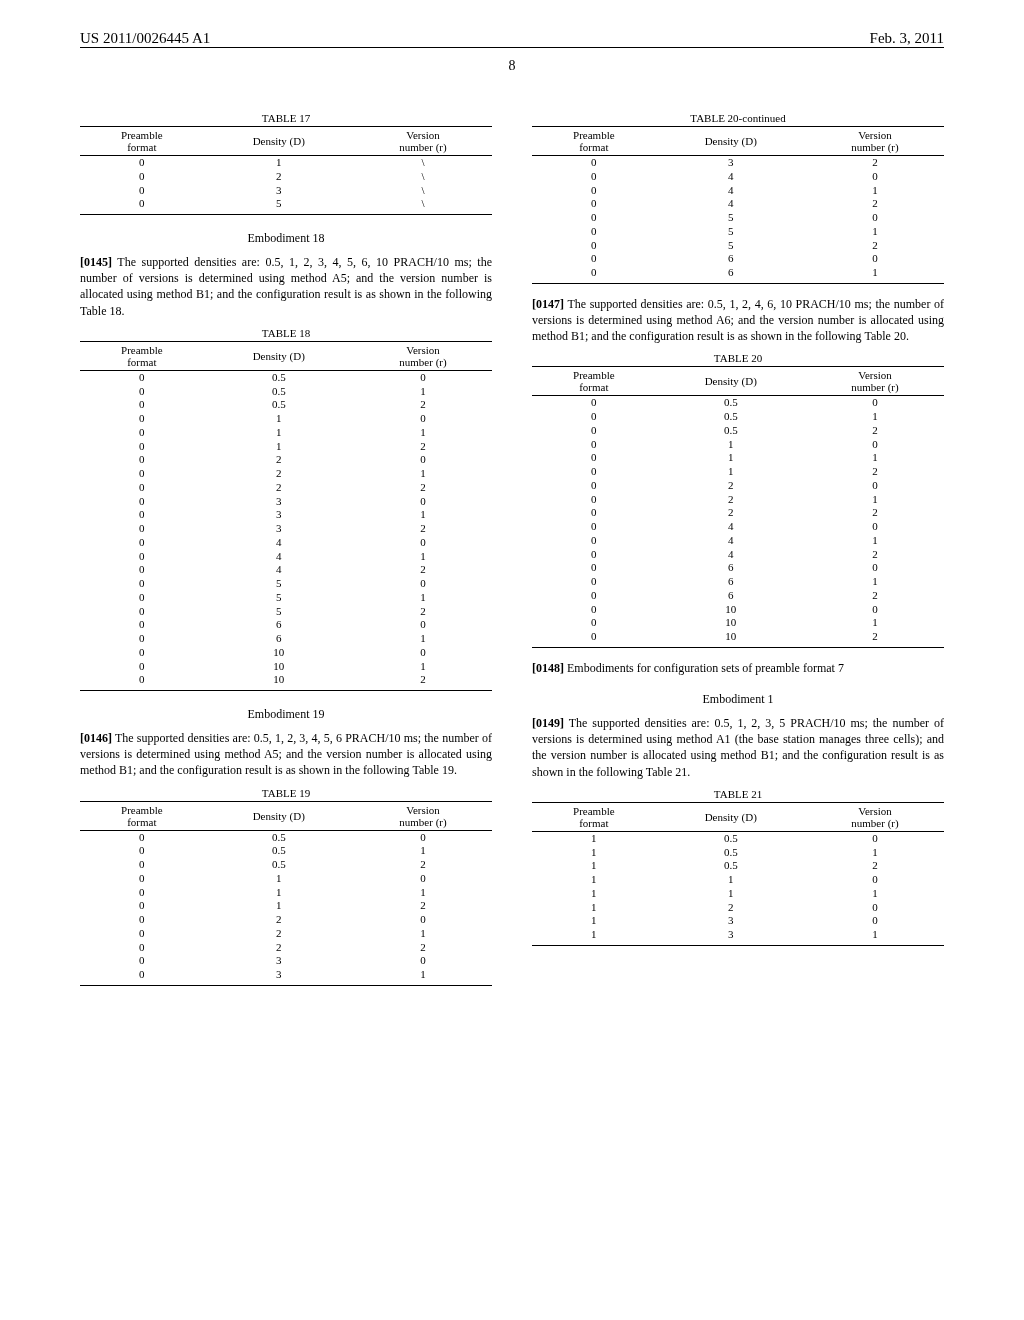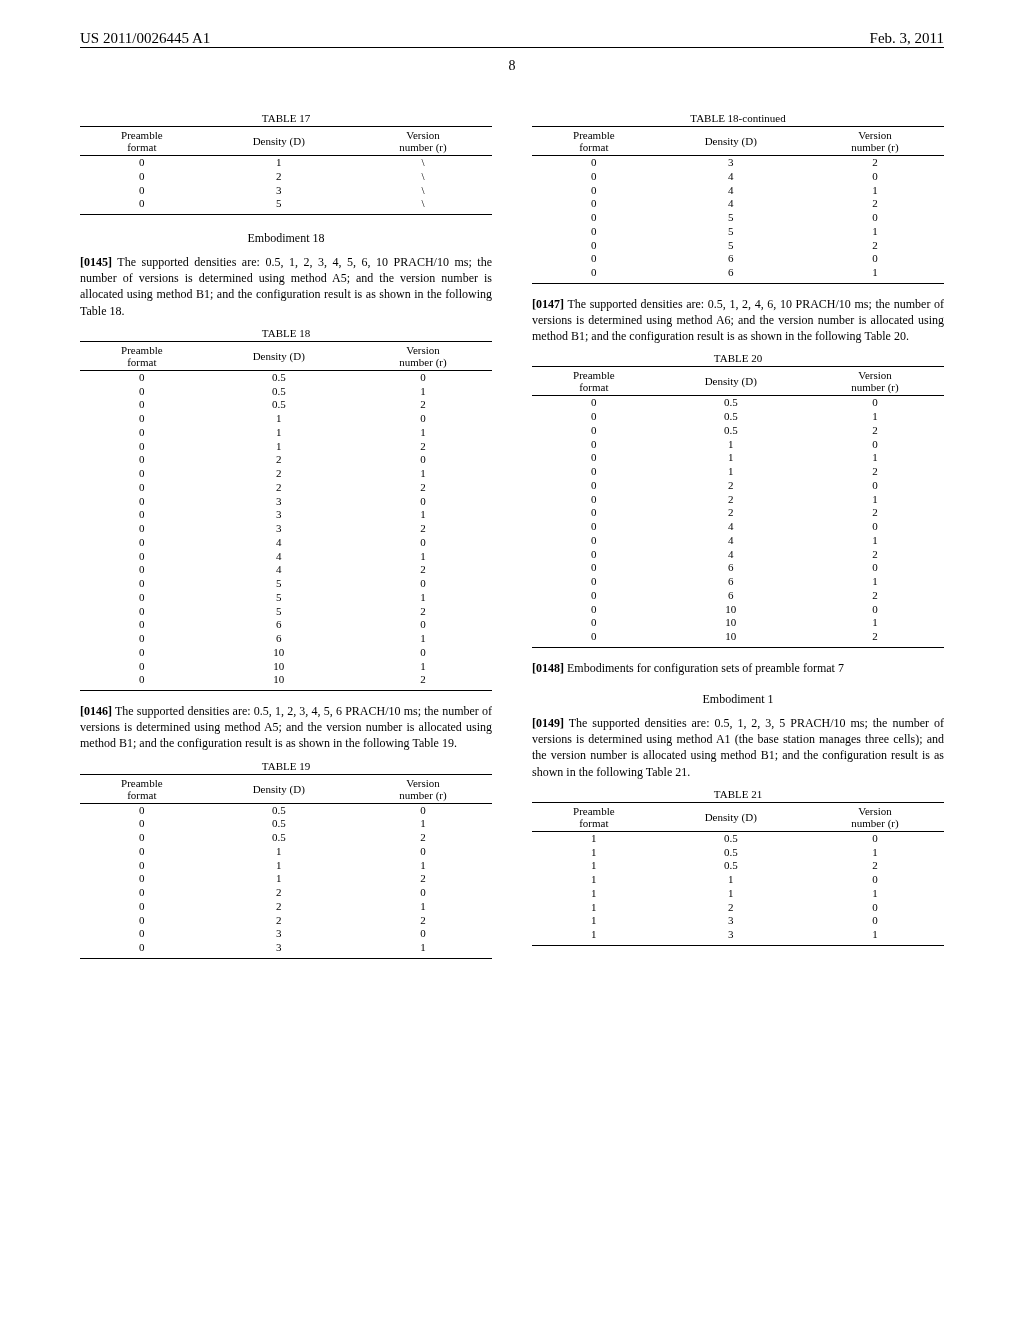--- a/index.html
+++ b/index.html
@@ -258,20 +258,21 @@
               <td>1</td>
             </tr>
             <tr class="lastrow">
               <td>0</td>
               <td>10</td>
               <td>2</td>
             </tr>
           </tbody>
         </table>
 
+      <div class="embodiment">Embodiment 19</div>
       <div class="para">
         <span class="paranum">[0146]</span><span>   The supported densities are: 0.5, 1, 2, 3, 4, 5, 6 PRACH/10 ms; the number of versions is determined using method A5; and the version number is allocated using method B1; and the configuration result is as shown in the following Table 19.</span>
       </div>
 
       <div class="table-caption">TABLE 19</div>
       <table class="data">
           <thead>
             <tr class="toprule">
               <th>Preamble<br>format</th>
               <th>Density (D)</th>
@@ -334,21 +335,21 @@
               <td>3</td>
               <td>1</td>
             </tr>
           </tbody>
         </table>
 
     </div>
 
     <div class="col">
 
-      <div class="table-caption">TABLE 18-continued</div>
+      <div class="table-caption">TABLE 20-continued</div>
       <table class="data">
           <thead>
             <tr class="toprule">
               <th>Preamble<br>format</th>
               <th>Density (D)</th>
               <th>Version<br>number (r)</th>
             </tr>
           </thead>
           <tbody>
             <tr>

